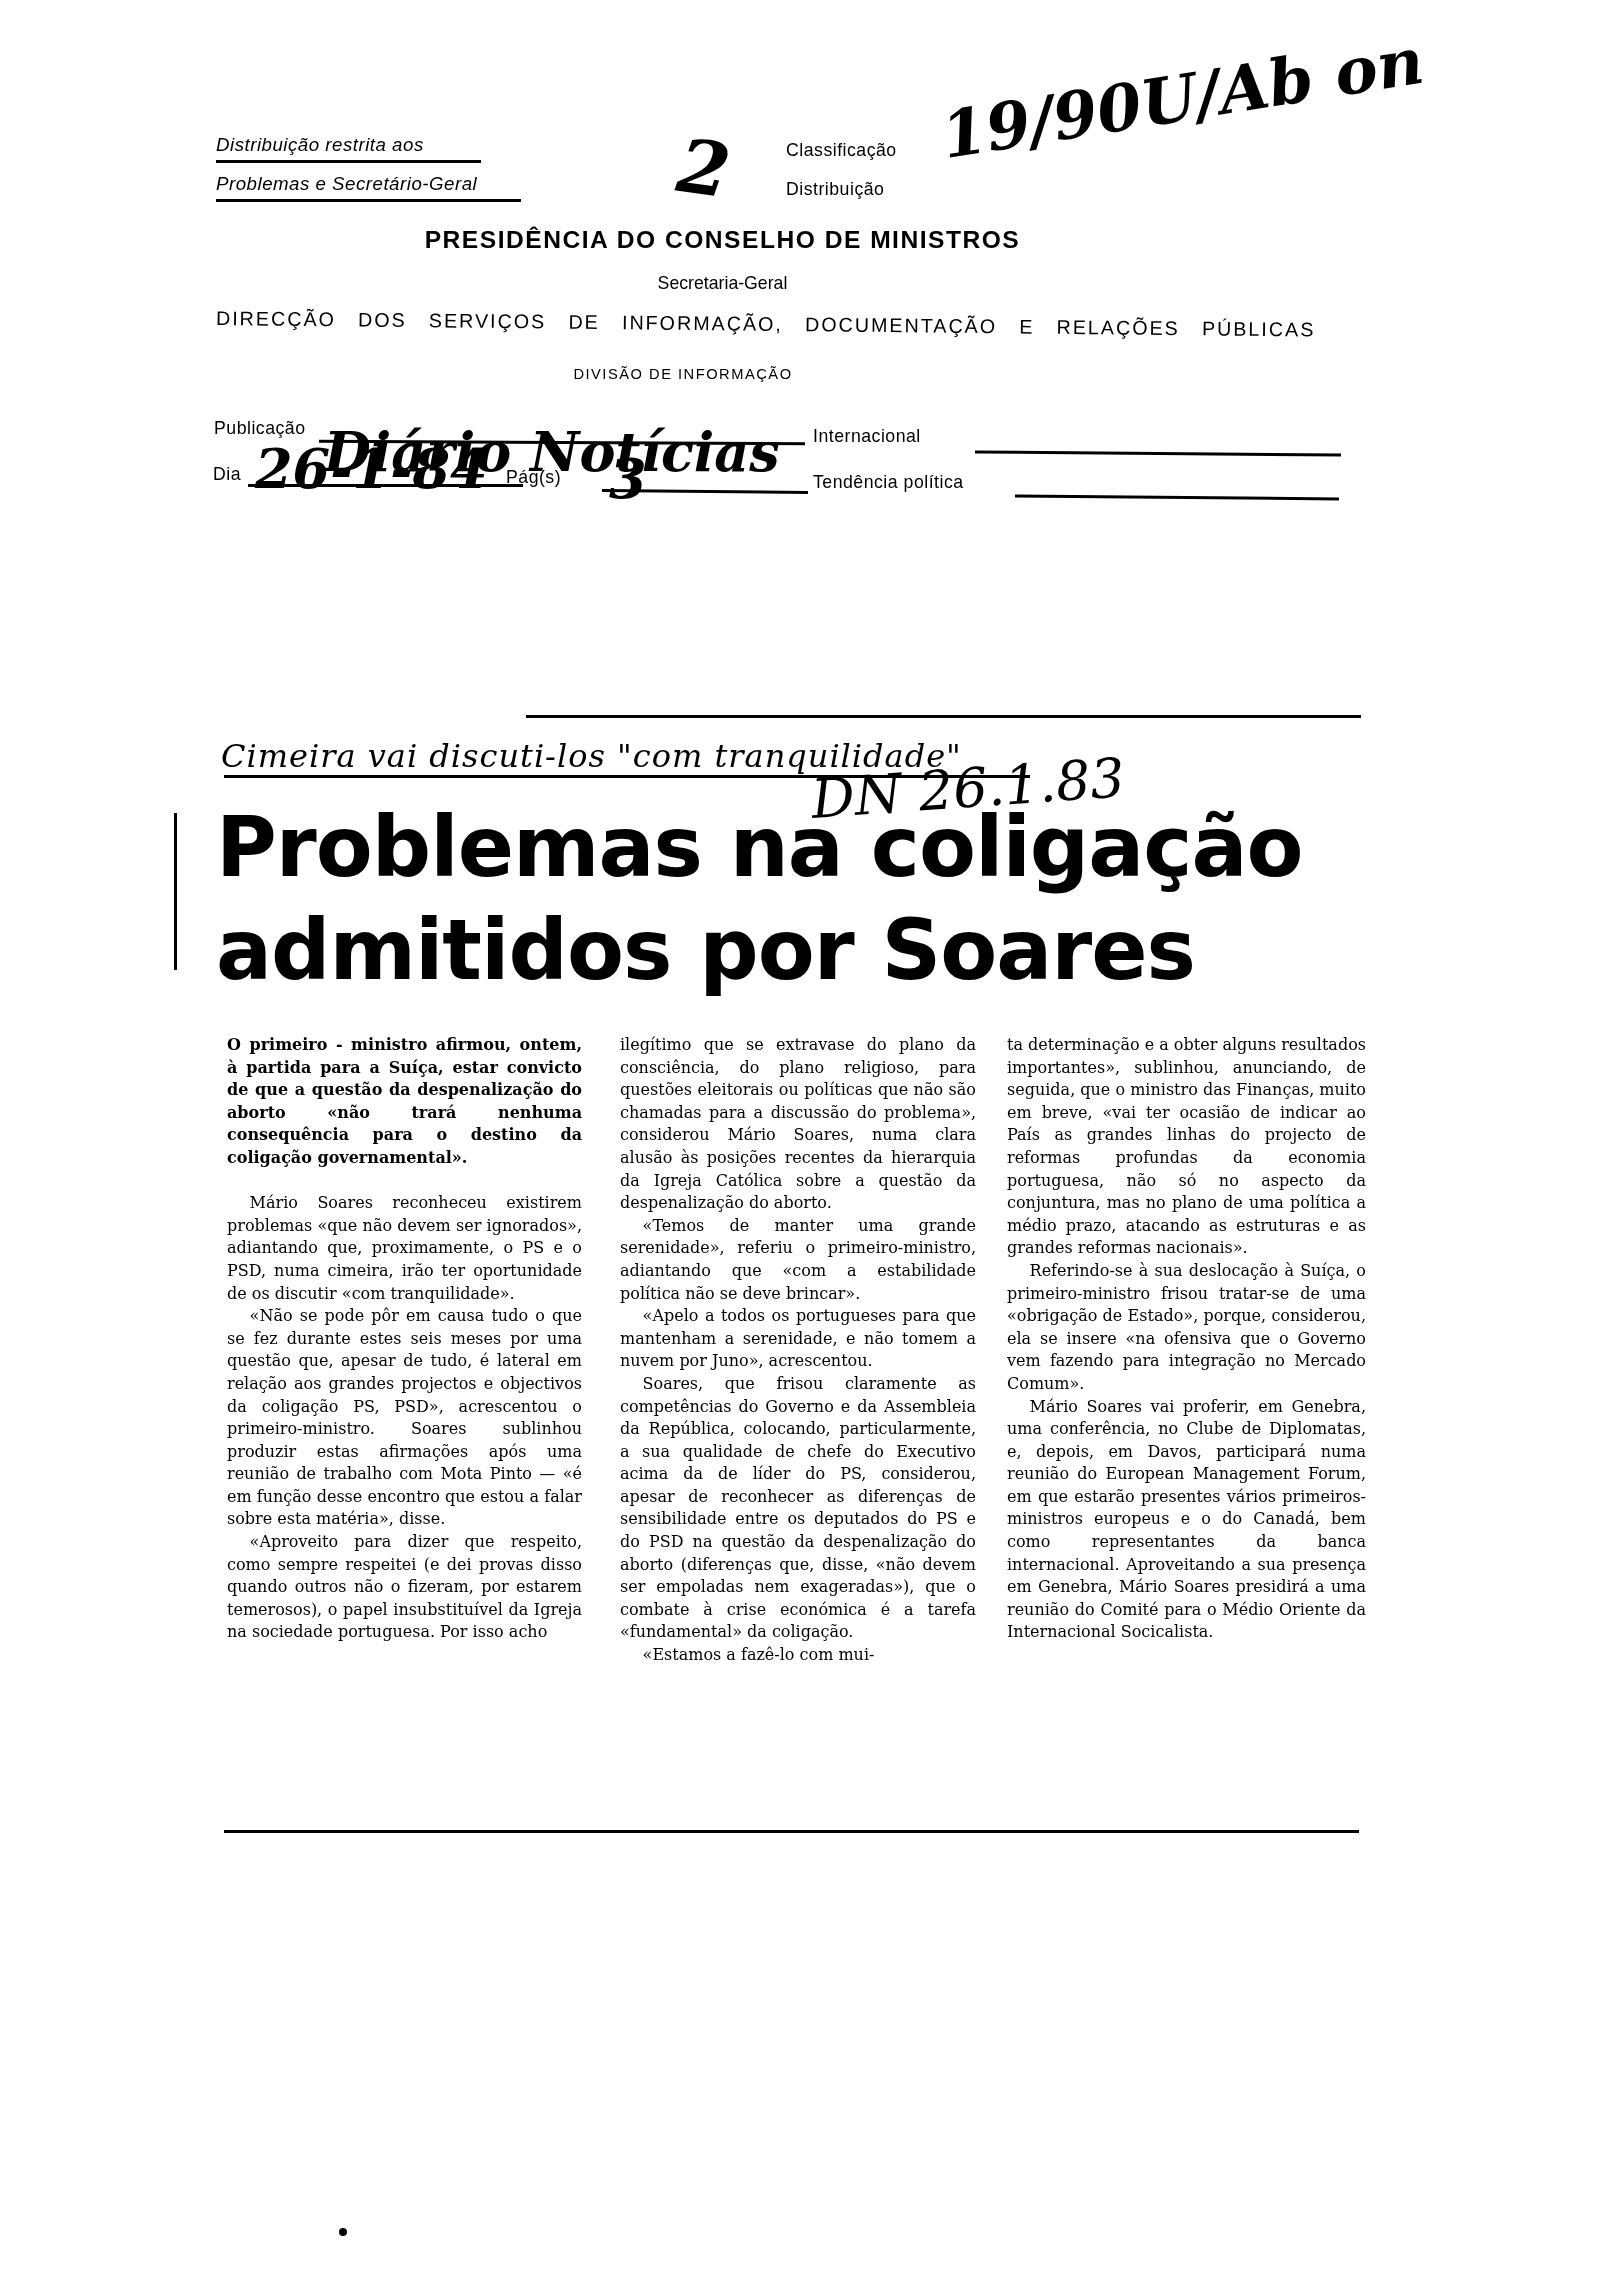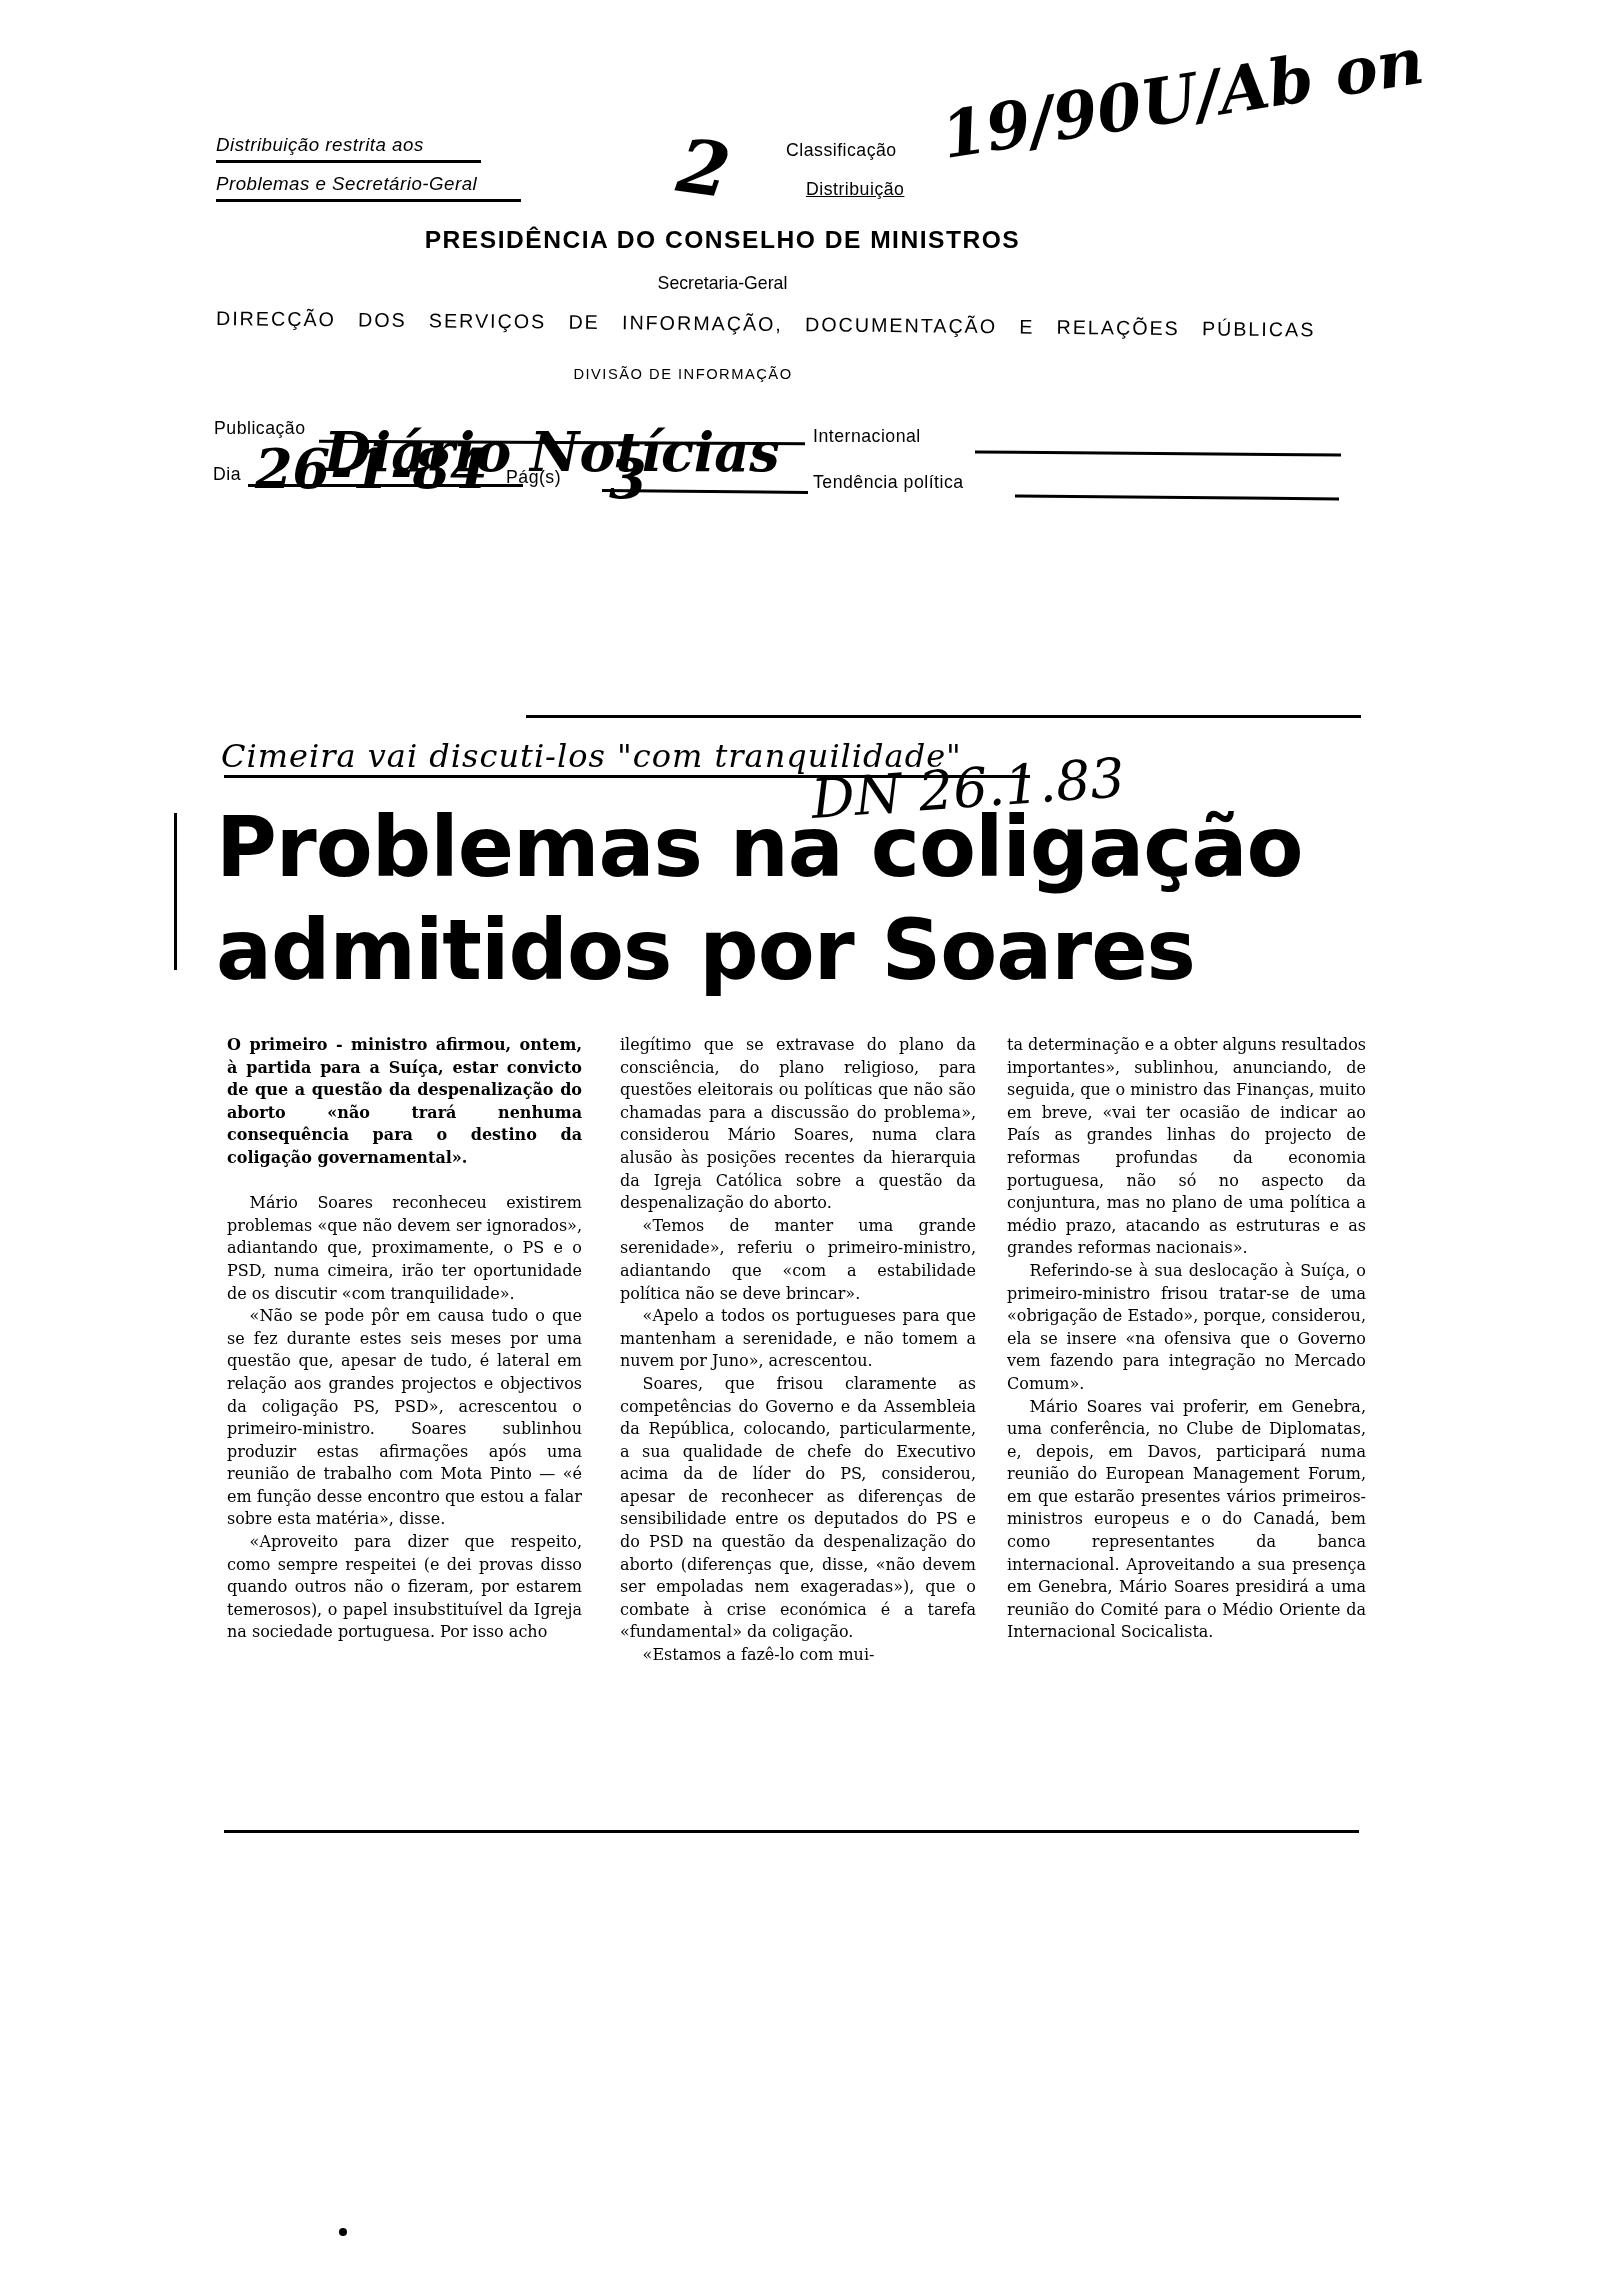--- a/index.html
+++ b/index.html
@@ -31,21 +31,21 @@
 </head>
 <body>
 
 <div class="abs restrict" style="top:134px;">Distribuição restrita aos</div>
 <div class="abs restrict-line" style="top:160px;width:265px;"></div>
 <div class="abs restrict" style="top:173px;">Problemas e Secretário-Geral</div>
 <div class="abs restrict-line" style="top:199px;width:305px;"></div>
 
 <div class="abs hand" style="left:678px;top:125px;font-size:74px;transform:rotate(8deg);">2</div>
 <div class="abs small-label" style="left:786px;top:140px;">Classificação</div>
-<div class="abs small-label" style="left:806px;top:179px;text-decoration:underline;">Distribuição</div>
+<div class="abs small-label" style="left:786px;top:179px;">Distribuição</div>
 <div class="abs hand" style="left:948px;top:98px;font-size:64px;transform:rotate(-9deg);transform-origin:left bottom;white-space:nowrap;">19/90U/Ab on</div>
 
 <div class="abs presid">PRESIDÊNCIA DO CONSELHO DE MINISTROS</div>
 <div class="abs secgeral">Secretaria-Geral</div>
 <div class="abs direccao">DIRECÇÃO DOS SERVIÇOS DE INFORMAÇÃO, DOCUMENTAÇÃO E RELAÇÕES PÚBLICAS</div>
 <div class="abs divisao">DIVISÃO DE INFORMAÇÃO</div>
 
 <div class="abs small-label" style="left:214px;top:418px;text-align:center;">Publicação</div>
 <div class="abs hand" style="left:324px;top:388px;font-size:54px;white-space:nowrap;margin-top:32px;">Diário Notícias</div>
 <div class="abs field-line" style="left:319px;top:441px;width:486px;transform:rotate(0.3deg);"></div>

